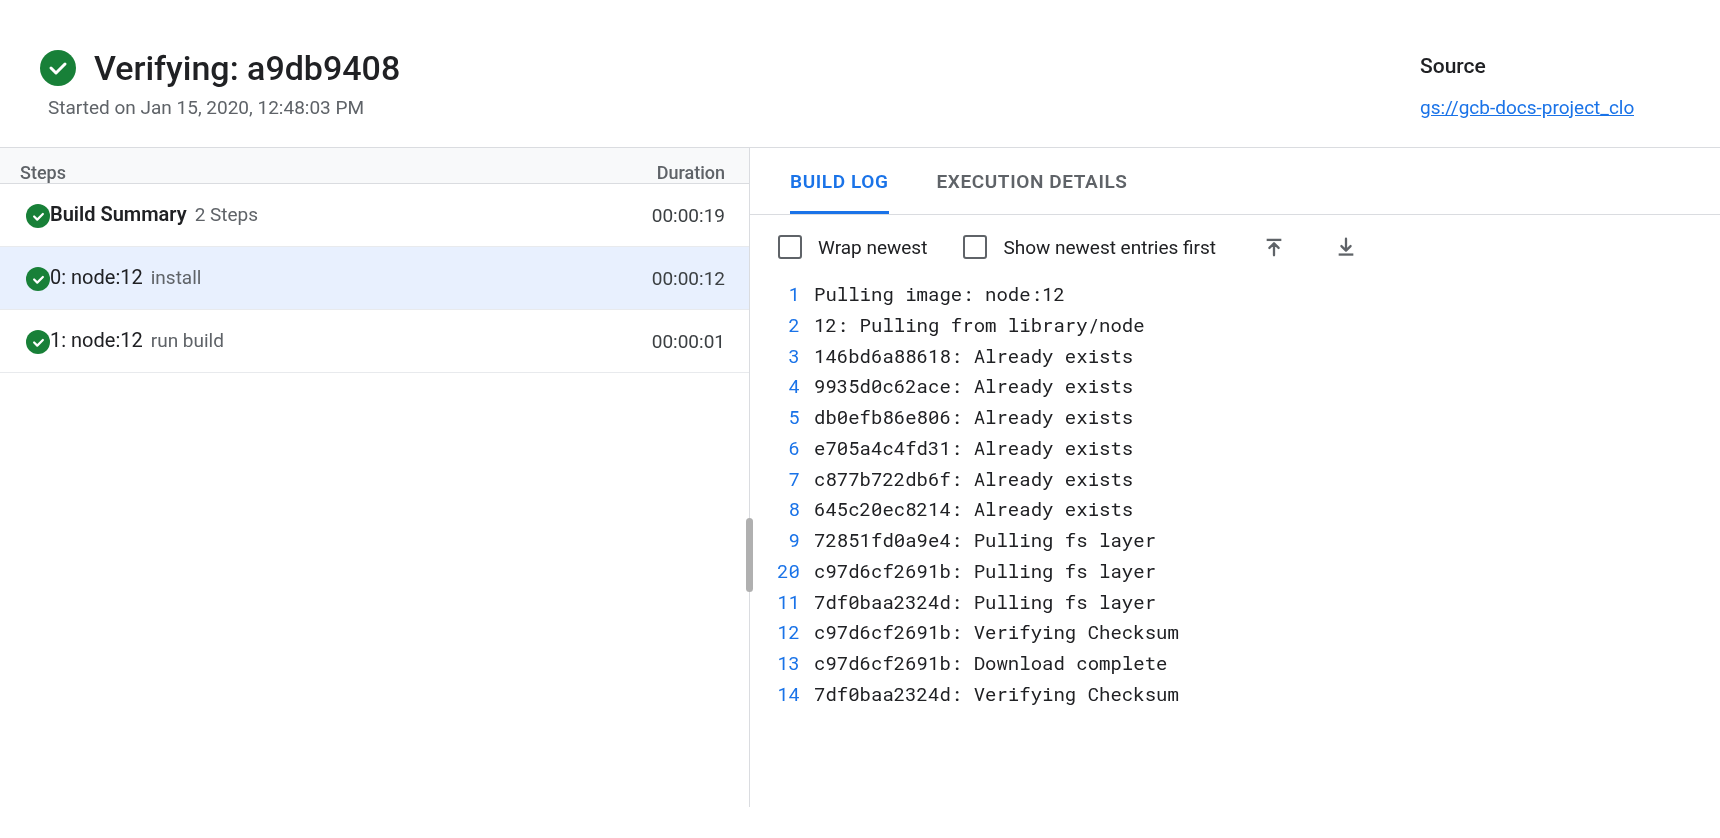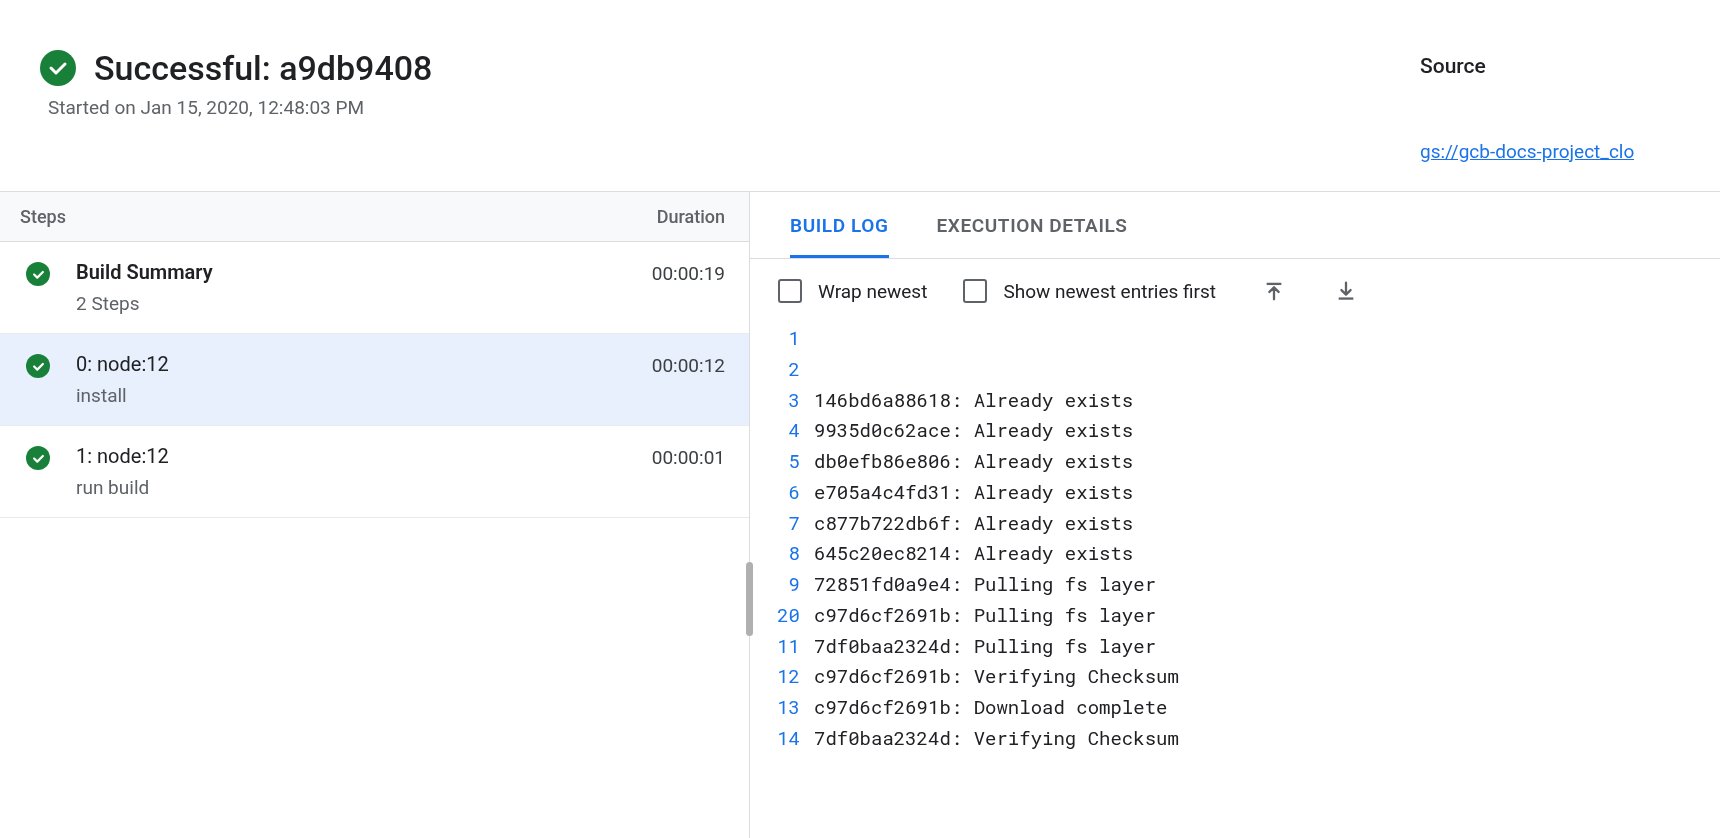--- a/index.html
+++ b/index.html
@@ -58,21 +58,20 @@
     color: #5f6368;
     margin-top: 8px;
     margin-left: 8px;
   }
   .source-block {
     display: flex;
     flex-direction: column;
     align-items: flex-start;
     padding-top: 6px;
     min-width: 260px;
-    gap: 44px;
   }
   .source-label {
     font-size: 21px;
     font-weight: 500;
     color: #202124;
   }
   .source-link {
     font-size: 19px;
     color: #1a73e8;
     text-decoration: underline;
@@ -93,21 +92,21 @@
   }
   .right-panel {
     flex: 1;
     display: flex;
     flex-direction: column;
     position: relative;
   }
   .steps-header {
     display: flex;
     justify-content: space-between;
-    padding: 14px 24px 14px 20px;
+    padding: 14px 24px 0 20px;
     background: #f8f9fa;
     border-bottom: 1px solid #dadce0;
     font-size: 18px;
     color: #5f6368;
     font-weight: 500;
   }
   .step-row {
     display: flex;
     align-items: flex-start;
     padding: 18px 24px 18px 26px;
@@ -127,24 +126,24 @@
     justify-content: center;
     flex-shrink: 0;
     margin-top: 2px;
   }
   .check-icon-sm svg {
     width: 15px;
     height: 15px;
   }
   .step-body {
     flex: 1;
-    margin-left: 26px;
-    display: flex;
-    flex-direction: column;
+    display: flex;
+    flex-direction: row;
     gap: 8px;
+    align-items: center;
   }
   .step-title {
     font-size: 20px;
     color: #202124;
   }
   .step-title.bold {
     font-weight: 600;
   }
   .step-sub {
     font-size: 19px;
@@ -246,21 +245,21 @@
 <div class="container">
 
   <div class="header">
     <div class="title-block">
       <div class="title-row">
         <span class="check-icon-lg">
           <svg viewBox="0 0 24 24" fill="none" stroke="#fff" stroke-width="3" stroke-linecap="round" stroke-linejoin="round">
               <polyline points="5 12 10 17 19 8"></polyline>
             </svg>
         </span>
-        <h1 class="page-title">Successful: a9db9408</h1>
+        <h1 class="page-title">Verifying: a9db9408</h1>
       </div>
       <div class="page-subtitle">Started on Jan 15, 2020, 12:48:03 PM</div>
     </div>
     <div class="source-block">
       <div class="source-label">Source</div>
       <a href="#" class="source-link">gs://gcb-docs-project_clo</a>
     </div>
   </div>
 
   <div class="panels">
@@ -335,22 +334,22 @@
         </span>
         <span class="icon-btn">
           <svg width="22" height="22" viewBox="0 0 24 24" fill="#5f6368">
               <rect x="4" y="19" width="16" height="2.5"></rect>
               <path d="M12 3v13M12 16l-5-5M12 16l5-5" stroke="#5f6368" stroke-width="2.5" fill="none" stroke-linecap="round" stroke-linejoin="round"></path>
             </svg>
         </span>
       </div>
 
       <div class="log-lines" id="log-container">
-          <div class="log-line"><span class="line-num">1</span></div>
-          <div class="log-line"><span class="line-num">2</span></div>
+          <div class="log-line"><span class="line-num">1</span><span class="line-text">Pulling image: node:12</span></div>
+          <div class="log-line"><span class="line-num">2</span><span class="line-text">12: Pulling from library/node</span></div>
           <div class="log-line"><span class="line-num">3</span><span class="line-text">146bd6a88618: Already exists</span></div>
           <div class="log-line"><span class="line-num">4</span><span class="line-text">9935d0c62ace: Already exists</span></div>
           <div class="log-line"><span class="line-num">5</span><span class="line-text">db0efb86e806: Already exists</span></div>
           <div class="log-line"><span class="line-num">6</span><span class="line-text">e705a4c4fd31: Already exists</span></div>
           <div class="log-line"><span class="line-num">7</span><span class="line-text">c877b722db6f: Already exists</span></div>
           <div class="log-line"><span class="line-num">8</span><span class="line-text">645c20ec8214: Already exists</span></div>
           <div class="log-line"><span class="line-num">9</span><span class="line-text">72851fd0a9e4: Pulling fs layer</span></div>
           <div class="log-line"><span class="line-num">20</span><span class="line-text">c97d6cf2691b: Pulling fs layer</span></div>
           <div class="log-line"><span class="line-num">11</span><span class="line-text">7df0baa2324d: Pulling fs layer</span></div>
           <div class="log-line"><span class="line-num">12</span><span class="line-text">c97d6cf2691b: Verifying Checksum</span></div>

